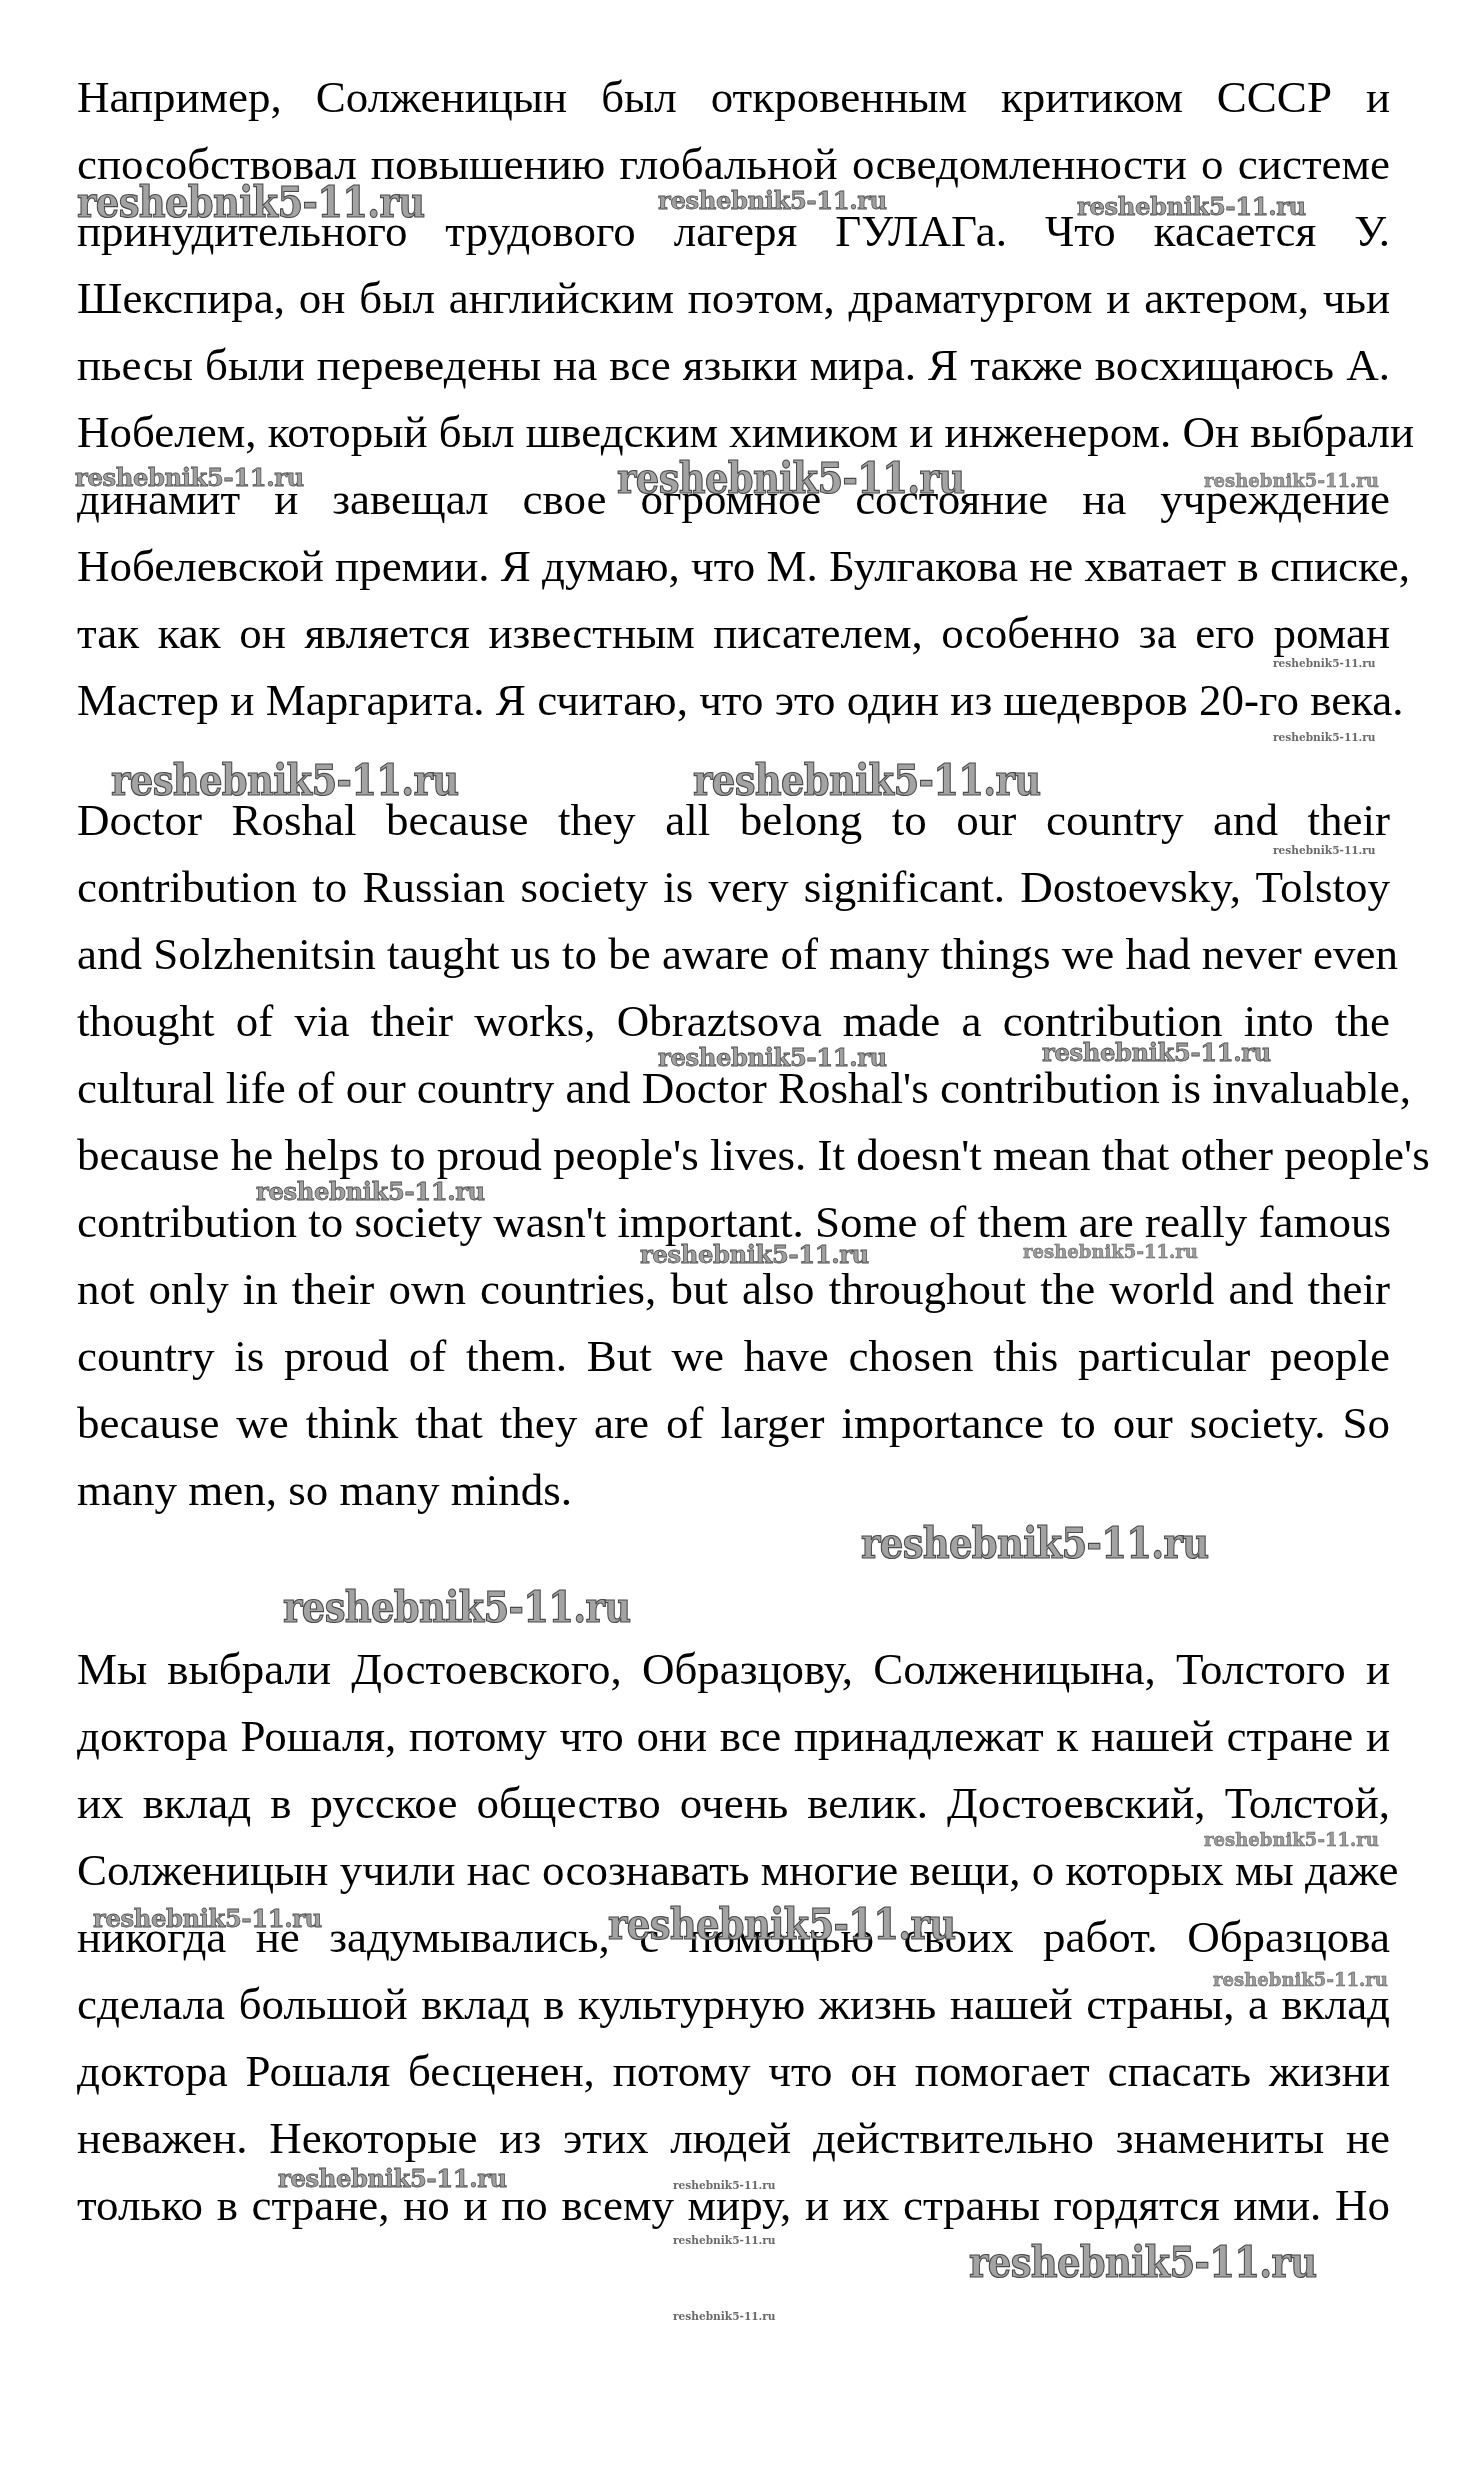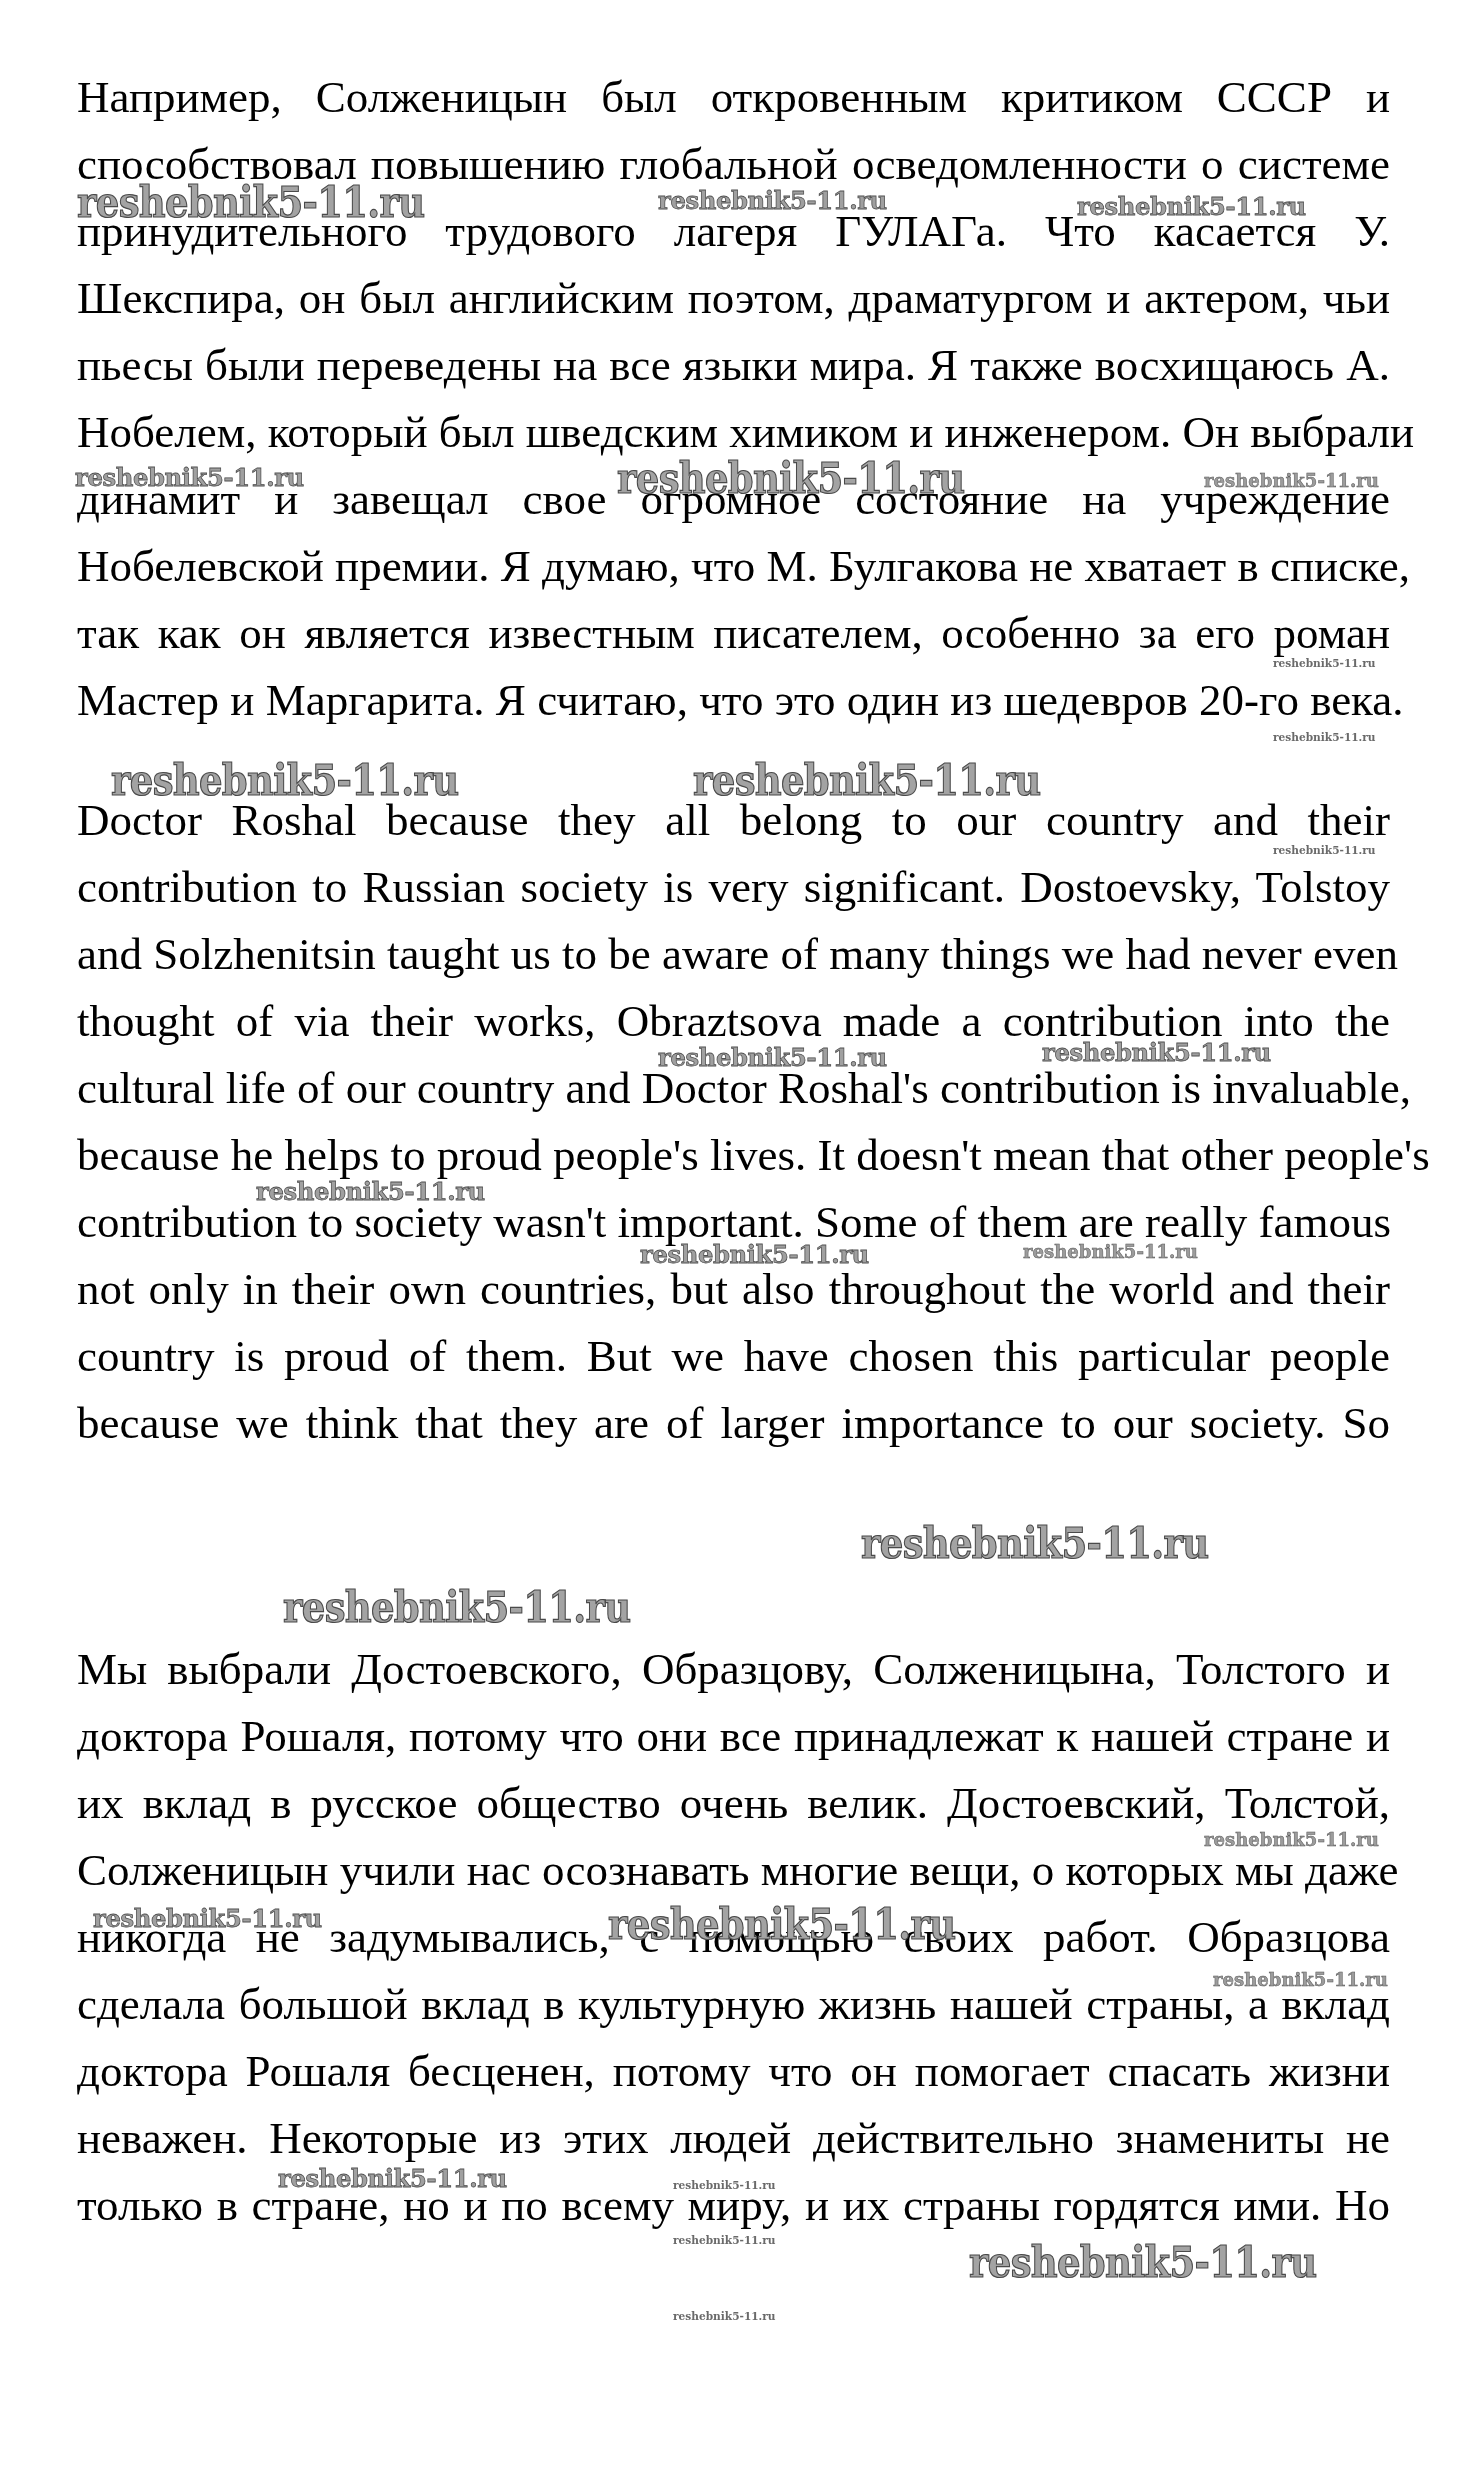--- a/index.html
+++ b/index.html
@@ -128,20 +128,21 @@
       </div>
       <div class="line just">
         <span>not only in their own countries, but also throughout the world and their</span>
       </div>
       <div class="line just">
         <span>country is proud of them. But we have chosen this particular people</span>
       </div>
       <div class="line just">
         <span>because we think that they are of larger importance to our society. So</span>
       </div>
+      <div class="line last"><span>many men, so many minds.</span></div>
     </div>
 
   <div class="para" id="para-2" style="top:1636px;">
       <div class="line just">
         <span>Мы выбрали Достоевского, Образцову, Солженицына, Толстого и</span>
       </div>
       <div class="line just">
         <span>доктора Рошаля, потому что они все принадлежат к нашей стране и</span>
       </div>
       <div class="line just">

